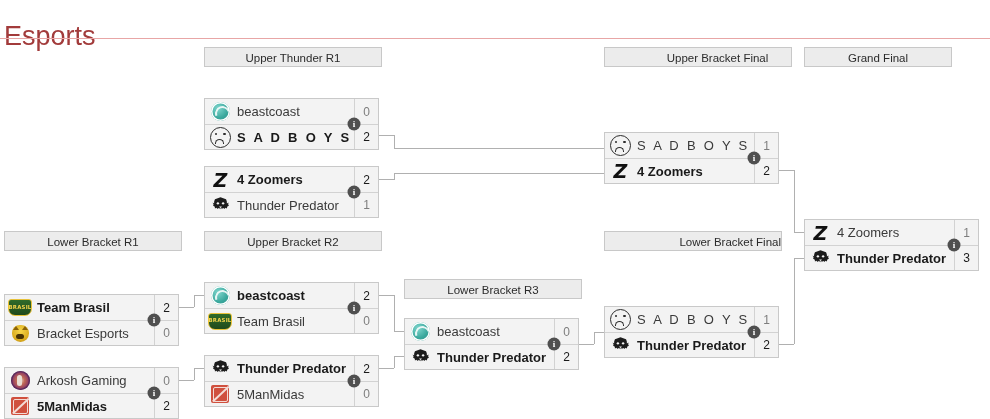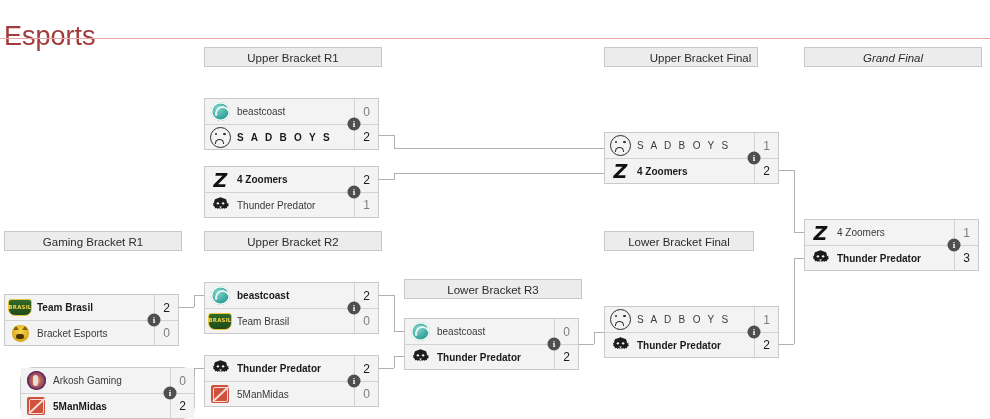--- a/index.html
+++ b/index.html
@@ -82,21 +82,21 @@
     width: 30px;
     min-width: 30px;
     height: 23px;
     display: flex;
     align-items: center;
     justify-content: center;
     overflow: hidden;
   }
   .match .row .team {
     flex: 1;
-    font-size: 10px;
+    font-size: 13px;
     color: #3a3a3a;
     white-space: nowrap;
     overflow: hidden;
     padding-left: 2px;
   }
   .match .row.winner .team {
     font-weight: bold;
     color: #1a1a1a;
   }
   .match .row .score {
@@ -292,27 +292,27 @@
     transform: rotate(-43deg);
   }
 </style>
 </head>
 <body>
 
 <h1 class="page-title">Esports</h1>
 <div class="title-rule"></div>
 
 <div id="headers-layer">
-    <div class="round-header" style="left: 204px; top: 47px; width: 178px;"><span>Upper Bracket R1</span></div>
-    <div class="round-header" style="left: 604px; top: 47px; width: 154px; padding-left: 39px;"><span>Upper Bracket Final</span></div>
-    <div class="round-header" style="left: 804px; top: 47px; width: 178px; font-style: italic;"><span>Grand Final</span></div>
-    <div class="round-header" style="left: 4px; top: 231px; width: 178px;"><span>Gaming Bracket R1</span></div>
+    <div class="round-header" style="left: 204px; top: 47px; width: 178px;"><span>Upper Thunder R1</span></div>
+    <div class="round-header" style="left: 604px; top: 47px; width: 188px; padding-left: 39px;"><span>Upper Bracket Final</span></div>
+    <div class="round-header" style="left: 804px; top: 47px; width: 148px;"><span>Grand Final</span></div>
+    <div class="round-header" style="left: 4px; top: 231px; width: 178px;"><span>Lower Bracket R1</span></div>
     <div class="round-header" style="left: 204px; top: 231px; width: 178px;"><span>Upper Bracket R2</span></div>
     <div class="round-header" style="left: 404px; top: 231px; width: 178px; margin-top: 48px;"><span>Lower Bracket R3</span></div>
-    <div class="round-header" style="left: 604px; top: 231px; width: 150px;"><span>Lower Bracket Final</span></div>
+    <div class="round-header" style="left: 604px; top: 231px; width: 178px; text-align: right;"><span>Lower Bracket Final</span></div>
   </div>
 <div id="connectors-layer">
     <div class="conn h" style="left: 379px; top: 135px; width: 15px;"></div>
     <div class="conn v" style="left: 394px; top: 135px; height: 13px;"></div>
     <div class="conn h" style="left: 394px; top: 148px; width: 210px;"></div>
     <div class="conn h" style="left: 379px; top: 179px; width: 15px;"></div>
     <div class="conn v" style="left: 394px; top: 173px; height: 7px;"></div>
     <div class="conn h" style="left: 394px; top: 173px; width: 210px;"></div>
     <div class="conn h" style="left: 779px; top: 170px; width: 15px;"></div>
     <div class="conn v" style="left: 794px; top: 170px; height: 62px;"></div>
@@ -441,21 +441,21 @@
         <span class="logo">
           <span class="lg lg-jaguares">
             <i></i>
           </span>
         </span>
         <span class="team">Bracket Esports</span>
         <span class="score">0</span>
       </div>
       <span class="info-badge">i</span>
     </div>
-    <div class="match" style="left: 20px; top: 367px; border-radius: 13px;">
+    <div class="match" style="left: 4px; top: 367px;">
       <div class="row ">
         <span class="logo">
           <span class="lg lg-arkosh"></span>
         </span>
         <span class="team">Arkosh Gaming</span>
         <span class="score">0</span>
       </div>
       <div class="row bottom winner">
         <span class="logo">
           <span class="lg lg-midas"></span>

